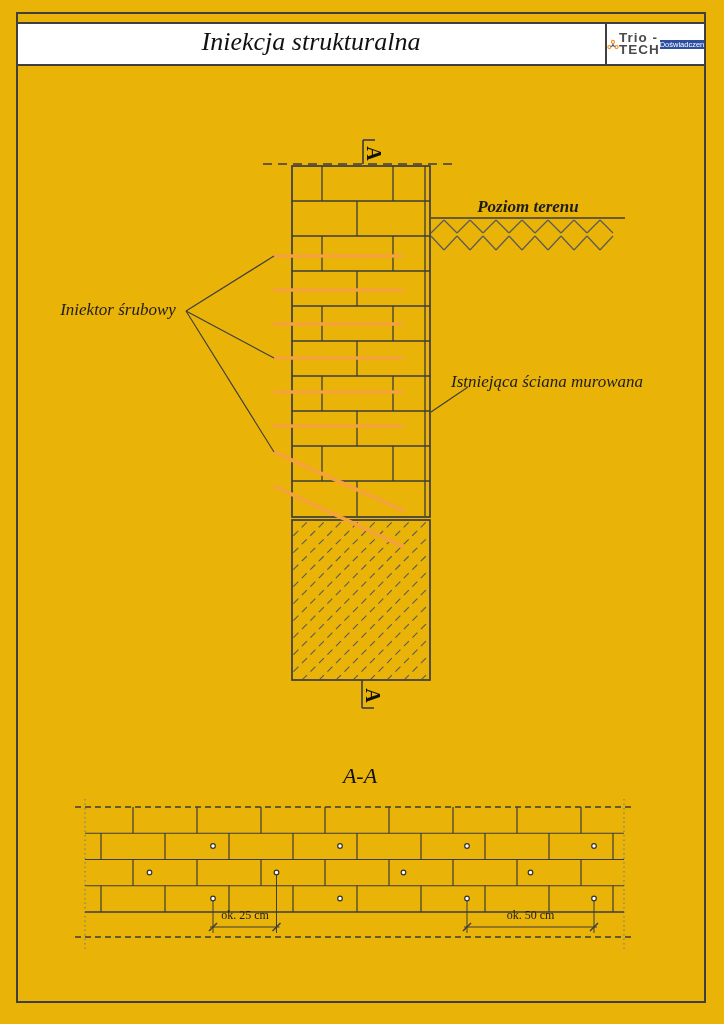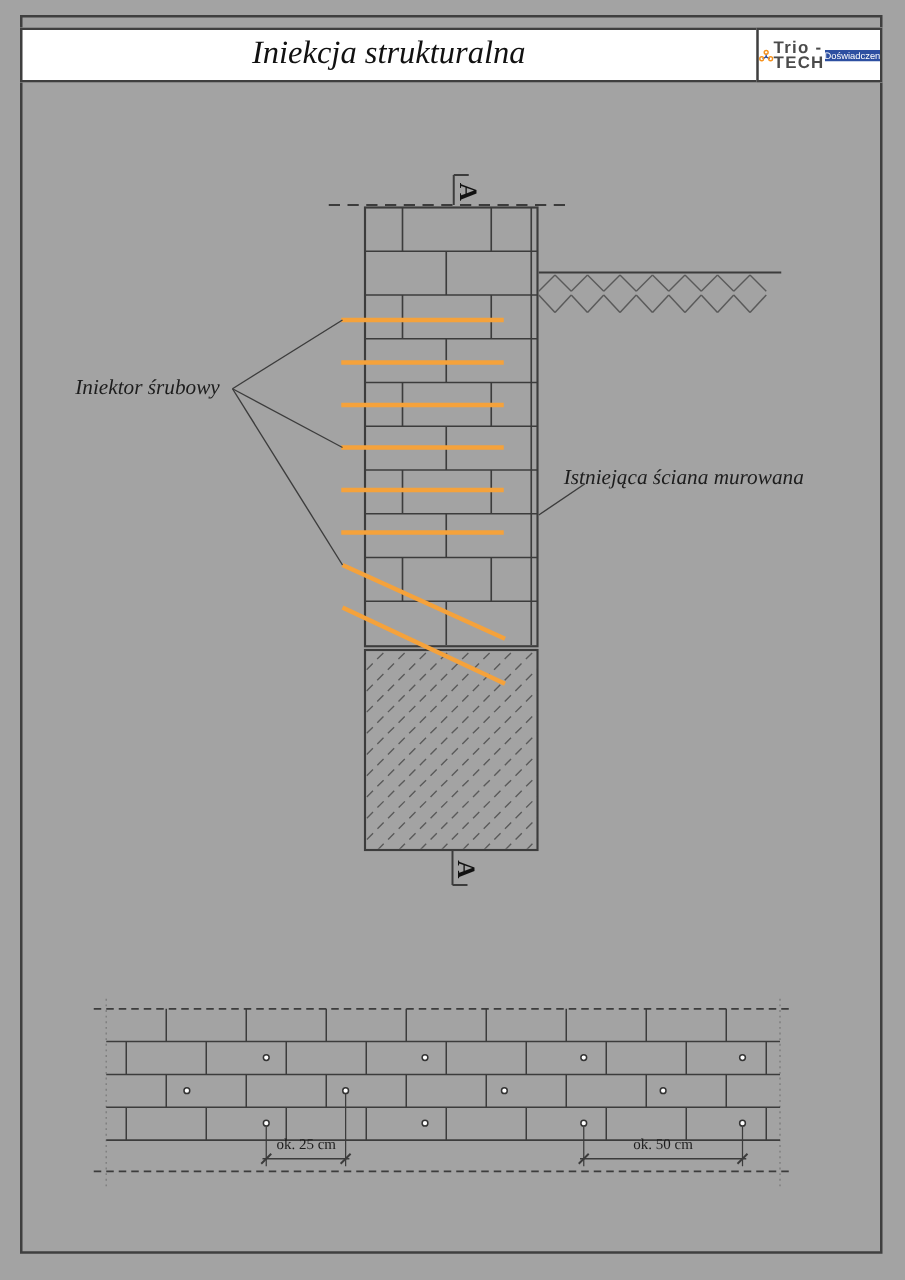--- a/index.html
+++ b/index.html
@@ -1,16 +1,16 @@
 <!DOCTYPE html>
 <html><head>
 <meta charset="utf-8">
 <style>
   html,body{margin:0;padding:0;background:#ffffff;}
-  .page{position:relative;width:724px;height:1024px;background:#a3a3a3;overflow:hidden;
+  .page{position:relative;width:724px;height:1024px;background:#eab308;overflow:hidden;
         font-family:"Liberation Serif",serif;color:#1d1d1d;}
   .frame{position:absolute;left:16px;top:12px;width:690px;height:991px;
          border:2px solid #3f3f3f;box-sizing:border-box;}
   .titleband{position:absolute;left:16px;top:22px;width:690px;height:44px;
              border:2px solid #3f3f3f;box-sizing:border-box;background:#fff;}
   .pagetitle{position:absolute;left:17px;top:27px;width:588px;text-align:center;
              font-style:italic;font-size:26px;color:#111;}
   .logobox{position:absolute;left:605px;top:22px;width:101px;height:44px;
            border:2px solid #3f3f3f;box-sizing:border-box;background:#fff;
            display:flex;flex-direction:row;align-items:center;}
@@ -240,20 +240,22 @@
         <line x1="464" y1="927" x2="597" y2="927" stroke="#3c3c3c" stroke-width="1.1"></line>
         <line x1="463" y1="931" x2="471" y2="923" stroke="#3c3c3c" stroke-width="1.5"></line>
         <line x1="590" y1="931" x2="598" y2="923" stroke="#3c3c3c" stroke-width="1.5"></line>
       </g>
     </svg>
 
   <div class="lbl" style="left:53px;top:300px;width:130px;text-align:center;">Iniektor śrubowy</div>
 
   <div class="lbl" style="left:451px;top:372px;">Istniejąca ściana murowana</div>
 
+  <div class="lbl bold" style="left:431px;top:197px;width:194px;text-align:center;">Poziom terenu</div>
 
   <div class="sectA" style="left:366px;top:142px;">A</div>
   <div class="sectA" style="left:365px;top:684px;">A</div>
 
+  <div class="aatitle">A-A</div>
 
   <div class="lbl upright" style="left:206px;top:908px;width:78px;text-align:center;">ok. 25 cm</div>
   <div class="lbl upright" style="left:465px;top:908px;width:131px;text-align:center;">ok. 50 cm</div>
 </div>
 
 </body></html>

